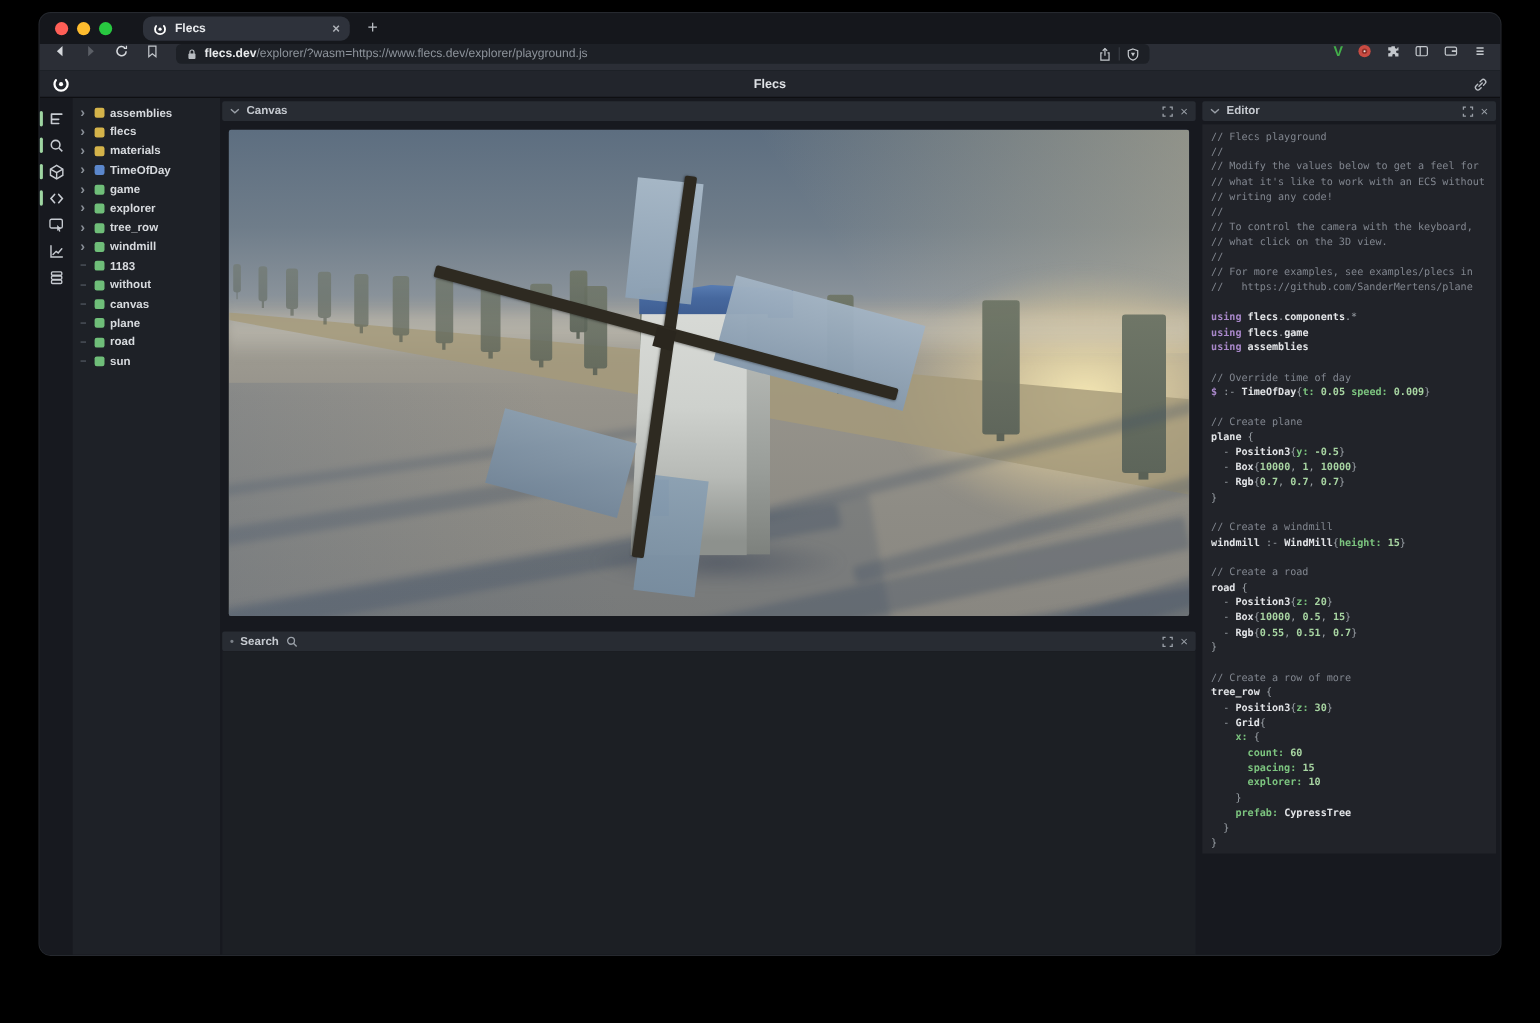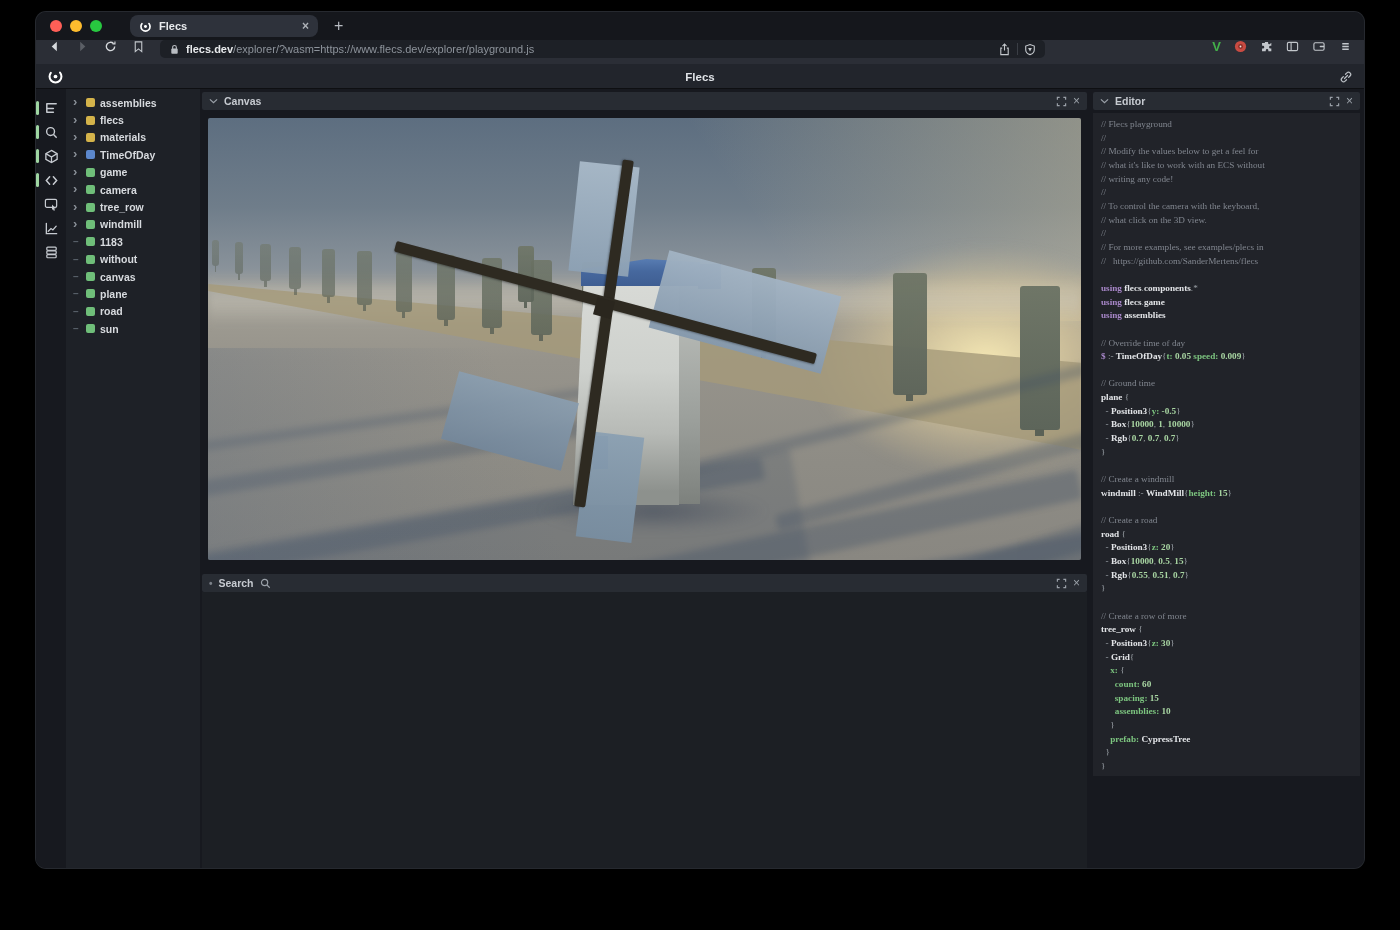--- a/index.html
+++ b/index.html
@@ -52,21 +52,21 @@
          font-size:10.5px;font-weight:700;color:#c6cad0;flex:none;}
   .phead .spacer{flex:1;}
   .phead .pico{color:#9aa0a8;display:flex;align-items:center;}
   .phead .xico{color:#9aa0a8;font-size:12px;font-weight:400;line-height:1;}
   .bullet{color:#7d828a;font-size:10px;}
   .gapv{height:14px;flex:none;}
   .searchbody{flex:1;background:#1c1f24;}
   .editorcol{width:267px;display:flex;flex-direction:column;padding:3px 4px 0 0;flex:none;}
   .code{margin-top:3px;height:658px;background:#212329;font-family:"DejaVu Sans Mono",monospace;
         font-size:9.2px;line-height:13.66px;padding:5px 0 0 8px;overflow:hidden;color:#c7ccd2;}
-  .cl{white-space:pre;font-family:Liberation Serif, serif;}
+  .cl{white-space:pre;}
   .tk-c{color:var(--code-comment,#81868f);}
   .tk-k{color:var(--code-keyword,#a887c9);font-weight:700;}
   .tk-e{color:var(--code-entity,#e2e4e7);font-weight:700;}
   .tk-m{color:var(--code-member,#7cc47f);font-weight:700;}
   .tk-v{color:var(--code-value,#a8d5a2);font-weight:700;}
   .tk-p{color:var(--code-punct,#9aa0a6);}
   
   .scene{margin:8px 6px 0 6px;height:442px;position:relative;overflow:hidden;border-radius:2px;
     background:linear-gradient(180deg,#5d6e80 0%,#6f7d8a 20%,#89929a 34%,#a3a29b 39%,#a09d93 42%,#96938b 55%,#8e8c85 78%,#898781 100%);}
   .scene>div{position:absolute;}
@@ -296,21 +296,21 @@
             <span class="tlabel">TimeOfDay</span>
           </div>
           <div class="titem">
             <span class="arrow">›</span>
             <span class="sq" style="background: rgb(111, 190, 121);"></span>
             <span class="tlabel">game</span>
           </div>
           <div class="titem">
             <span class="arrow">›</span>
             <span class="sq" style="background: rgb(111, 190, 121);"></span>
-            <span class="tlabel">camera</span>
+            <span class="tlabel">explorer</span>
           </div>
           <div class="titem">
             <span class="arrow">›</span>
             <span class="sq" style="background: rgb(111, 190, 121);"></span>
             <span class="tlabel">tree_row</span>
           </div>
           <div class="titem">
             <span class="arrow">›</span>
             <span class="sq" style="background: rgb(111, 190, 121);"></span>
             <span class="tlabel">windmill</span>
@@ -455,30 +455,30 @@
             <div class="cl"><span class="tk-c">// Flecs playground</span></div>
             <div class="cl"><span class="tk-c">//</span></div>
             <div class="cl"><span class="tk-c">// Modify the values below to get a feel for</span></div>
             <div class="cl"><span class="tk-c">// what it's like to work with an ECS without</span></div>
             <div class="cl"><span class="tk-c">// writing any code!</span></div>
             <div class="cl"><span class="tk-c">//</span></div>
             <div class="cl"><span class="tk-c">// To control the camera with the keyboard,</span></div>
             <div class="cl"><span class="tk-c">// what click on the 3D view.</span></div>
             <div class="cl"><span class="tk-c">//</span></div>
             <div class="cl"><span class="tk-c">// For more examples, see examples/plecs in</span></div>
-            <div class="cl"><span class="tk-c">//   https://github.com/SanderMertens/flecs</span></div>
+            <div class="cl"><span class="tk-c">//   https://github.com/SanderMertens/plane</span></div>
             <div class="cl">&nbsp;</div>
             <div class="cl"><span class="tk-k">using </span><span class="tk-e">flecs</span><span class="tk-p">.</span><span class="tk-e">components</span><span class="tk-p">.*</span></div>
             <div class="cl"><span class="tk-k">using </span><span class="tk-e">flecs</span><span class="tk-p">.</span><span class="tk-e">game</span></div>
             <div class="cl"><span class="tk-k">using </span><span class="tk-e">assemblies</span></div>
             <div class="cl">&nbsp;</div>
             <div class="cl"><span class="tk-c">// Override time of day</span></div>
             <div class="cl"><span class="tk-k">$</span><span class="tk-p"> :- </span><span class="tk-e">TimeOfDay</span><span class="tk-p">{</span><span class="tk-m">t:</span><span class="tk-v"> 0.05</span><span class="tk-m"> speed:</span><span class="tk-v"> 0.009</span><span class="tk-p">}</span></div>
             <div class="cl">&nbsp;</div>
-            <div class="cl"><span class="tk-c">// Ground time</span></div>
+            <div class="cl"><span class="tk-c">// Create plane</span></div>
             <div class="cl"><span class="tk-e">plane</span><span class="tk-p"> {</span></div>
             <div class="cl"><span class="tk-p">  - </span><span class="tk-e">Position3</span><span class="tk-p">{</span><span class="tk-m">y:</span><span class="tk-v"> -0.5</span><span class="tk-p">}</span></div>
             <div class="cl"><span class="tk-p">  - </span><span class="tk-e">Box</span><span class="tk-p">{</span><span class="tk-v">10000</span><span class="tk-p">, </span><span class="tk-v">1</span><span class="tk-p">, </span><span class="tk-v">10000</span><span class="tk-p">}</span></div>
             <div class="cl"><span class="tk-p">  - </span><span class="tk-e">Rgb</span><span class="tk-p">{</span><span class="tk-v">0.7</span><span class="tk-p">, </span><span class="tk-v">0.7</span><span class="tk-p">, </span><span class="tk-v">0.7</span><span class="tk-p">}</span></div>
             <div class="cl"><span class="tk-p">}</span></div>
             <div class="cl">&nbsp;</div>
             <div class="cl"><span class="tk-c">// Create a windmill</span></div>
             <div class="cl"><span class="tk-e">windmill</span><span class="tk-p"> :- </span><span class="tk-e">WindMill</span><span class="tk-p">{</span><span class="tk-m">height:</span><span class="tk-v"> 15</span><span class="tk-p">}</span></div>
             <div class="cl">&nbsp;</div>
             <div class="cl"><span class="tk-c">// Create a road</span></div>
@@ -488,21 +488,21 @@
             <div class="cl"><span class="tk-p">  - </span><span class="tk-e">Rgb</span><span class="tk-p">{</span><span class="tk-v">0.55</span><span class="tk-p">, </span><span class="tk-v">0.51</span><span class="tk-p">, </span><span class="tk-v">0.7</span><span class="tk-p">}</span></div>
             <div class="cl"><span class="tk-p">}</span></div>
             <div class="cl">&nbsp;</div>
             <div class="cl"><span class="tk-c">// Create a row of more</span></div>
             <div class="cl"><span class="tk-e">tree_row</span><span class="tk-p"> {</span></div>
             <div class="cl"><span class="tk-p">  - </span><span class="tk-e">Position3</span><span class="tk-p">{</span><span class="tk-m">z:</span><span class="tk-v"> 30</span><span class="tk-p">}</span></div>
             <div class="cl"><span class="tk-p">  - </span><span class="tk-e">Grid</span><span class="tk-p">{</span></div>
             <div class="cl"><span class="tk-m">    x:</span><span class="tk-p"> {</span></div>
             <div class="cl"><span class="tk-m">      count:</span><span class="tk-v"> 60</span></div>
             <div class="cl"><span class="tk-m">      spacing:</span><span class="tk-v"> 15</span></div>
-            <div class="cl"><span class="tk-m">      assemblies:</span><span class="tk-v"> 10</span></div>
+            <div class="cl"><span class="tk-m">      explorer:</span><span class="tk-v"> 10</span></div>
             <div class="cl"><span class="tk-p">    }</span></div>
             <div class="cl"><span class="tk-m">    prefab:</span><span class="tk-e"> CypressTree</span></div>
             <div class="cl"><span class="tk-p">  }</span></div>
             <div class="cl"><span class="tk-p">}</span></div>
           </div>
       </div>
     </div>
   </div>
 </div>
 

